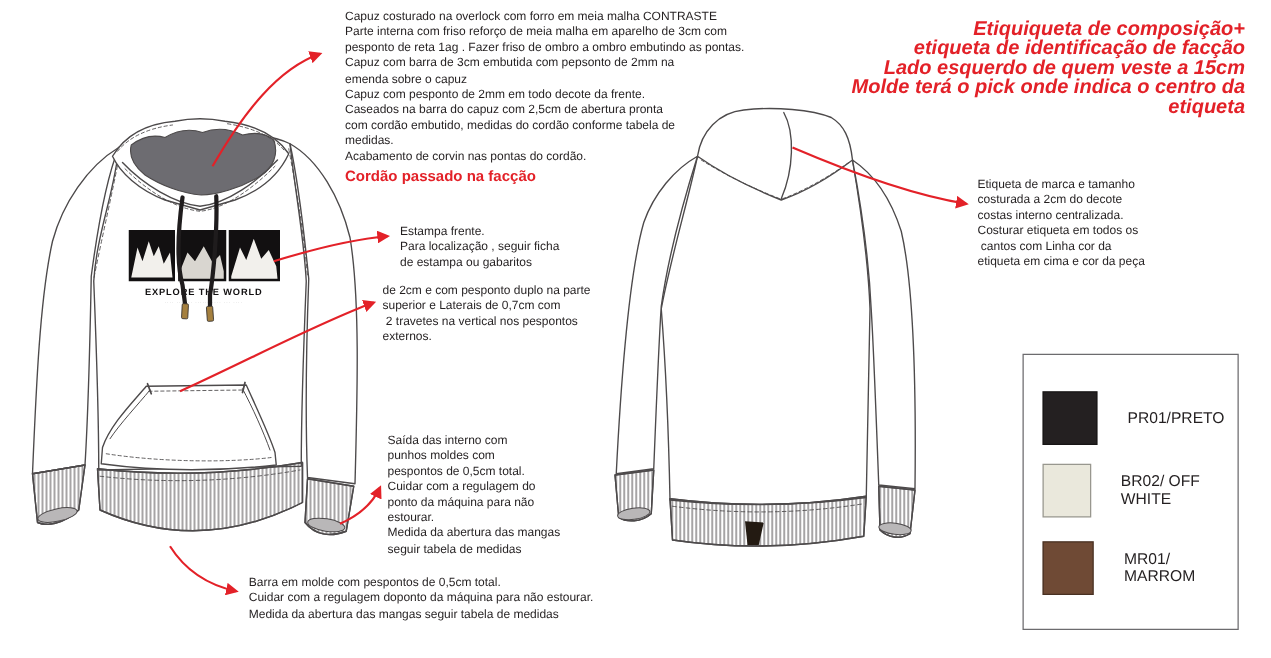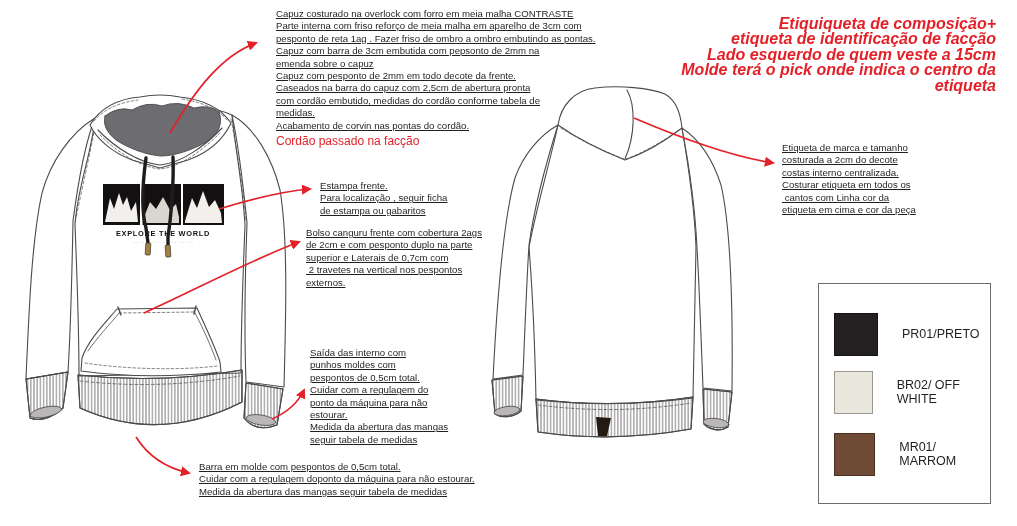--- a/index.html
+++ b/index.html
@@ -2,22 +2,22 @@
 <html><head>
 <meta charset="utf-8">
 <style>
   html,body{margin:0;padding:0;background:#ffffff;}
   .canvas{
     position:relative;width:1017px;height:526px;background:#fff;overflow:hidden;
     font-family:"Liberation Sans", sans-serif;color:#231f20;
   }
   .abs{position:absolute;}
   .note{font-size:9.6px;line-height:12.4px;letter-spacing:0;}
-  .note .ln{white-space:pre;text-decoration:underline;}
-  .note-red-line{color:#e32128;font-weight:normal;font-size:12px;margin-top:3px;}
+  .note .ln{white-space:pre;}
+  .note-red-line{color:#e32128;font-weight:bold;font-size:12px;margin-top:3px;}
   .red-note{color:#e32128;font-weight:bold;font-size:16px;line-height:15.4px;text-align:right;font-style:italic;}
   .colorpanel{
     border:1px solid #6c6b6e;background:#fff;
   }
   .swrow{position:absolute;left:0;width:100%;height:44px;display:flex;align-items:center;}
   .sw{width:44px;height:43px;margin-left:15px;border:1px solid rgba(0,0,0,0.35);box-sizing:border-box;}
   .swlabel{margin-left:24px;font-size:12.5px;color:#231f20;}
   svg{display:block;}
 </style>
 </head>
@@ -160,21 +160,20 @@
     <div class="ln">Molde terá o pick onde indica o centro da etiqueta</div>
   </div>
 
   <div class="abs note" style="left:320px;top:180px;width:215px;">
     <div class="ln">Estampa frente.</div>
     <div class="ln">Para localização , seguir ficha</div>
     <div class="ln">de estampa ou gabaritos</div>
   </div>
 
   <div class="abs note" style="left:306px;top:227px;width:250px;">
-    <div class="ln">Bolso canguru frente com cobertura 2ags</div>
     <div class="ln">de 2cm e com pesponto duplo na parte</div>
     <div class="ln">superior e Laterais de 0,7cm com</div>
     <div class="ln"> 2 travetes na vertical nos pespontos</div>
     <div class="ln">externos.</div>
   </div>
 
   <div class="abs note" style="left:310px;top:347px;width:215px;">
     <div class="ln">Saída das interno com</div>
     <div class="ln">punhos moldes com</div>
     <div class="ln">pespontos de 0,5cm total.</div>

